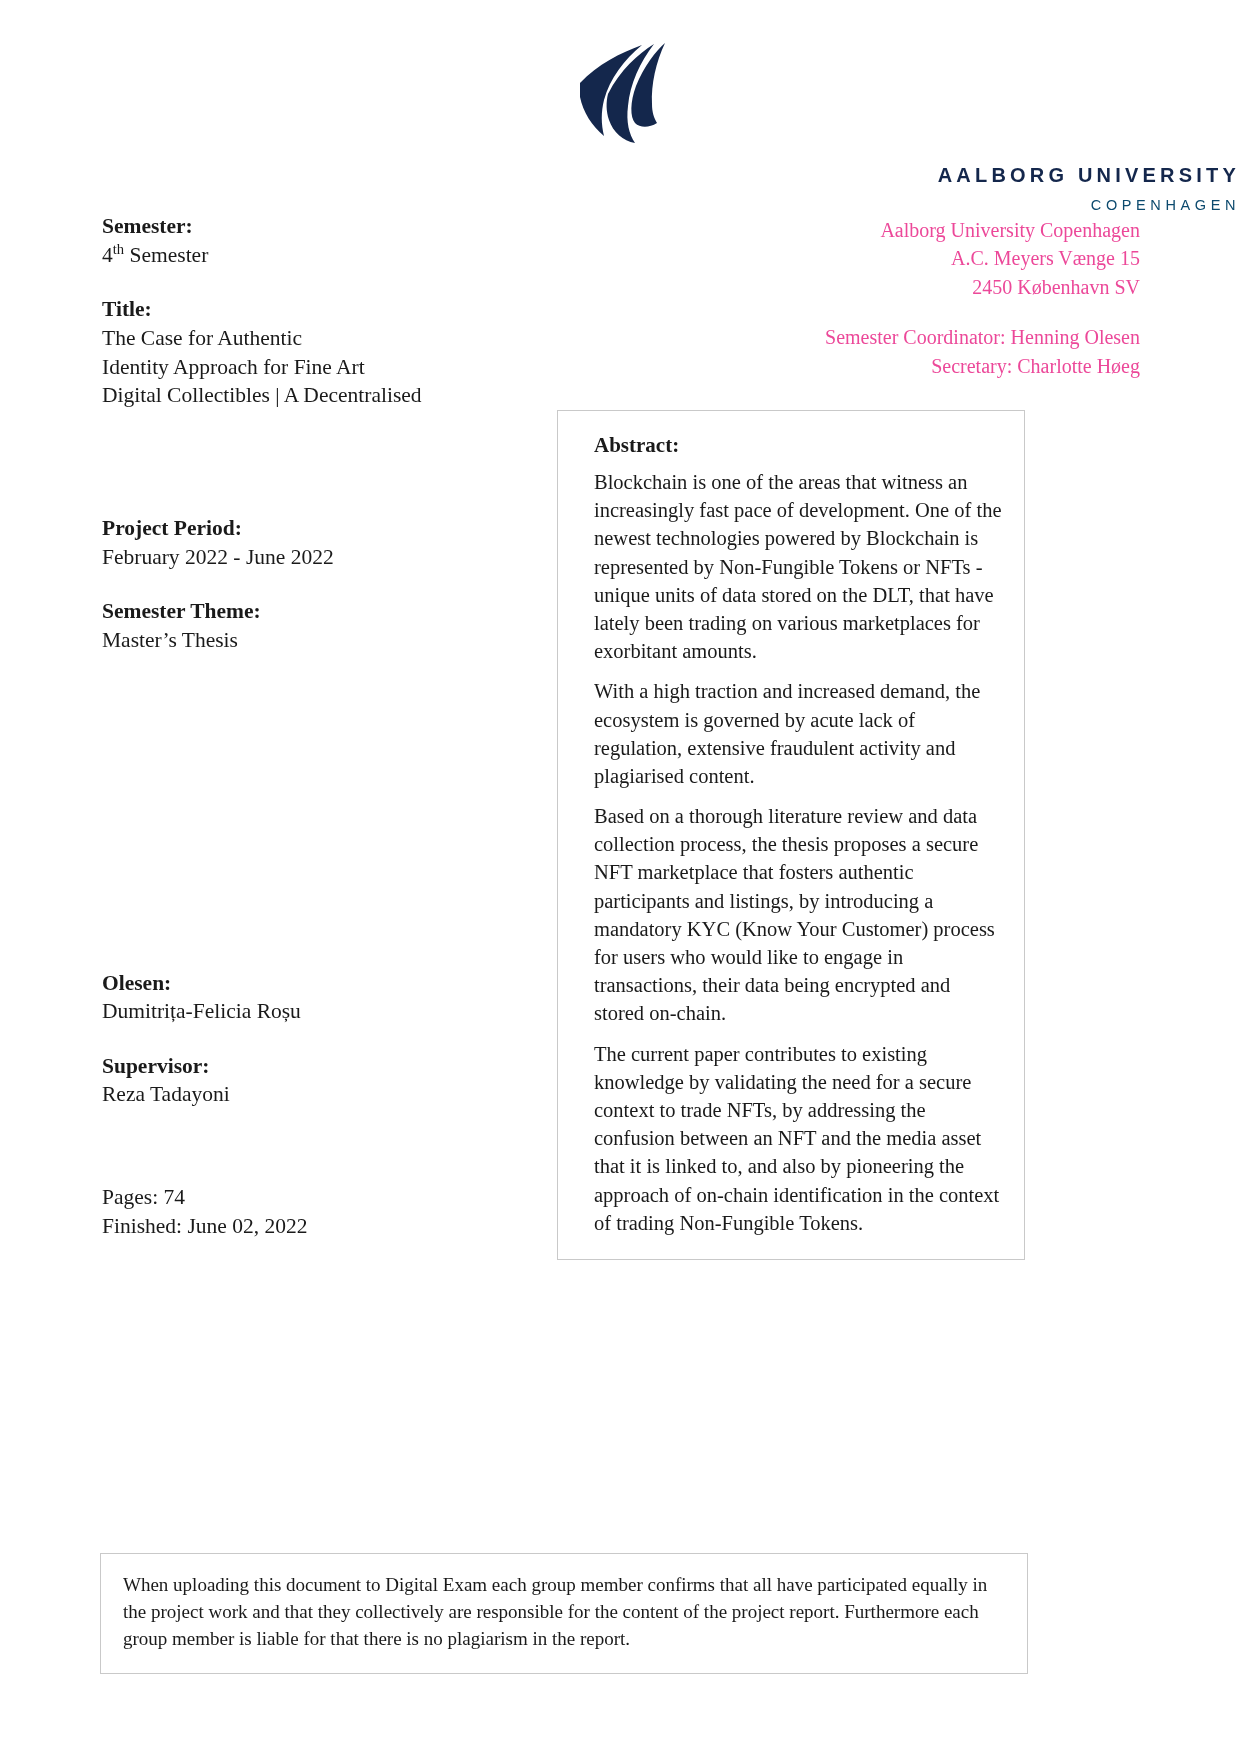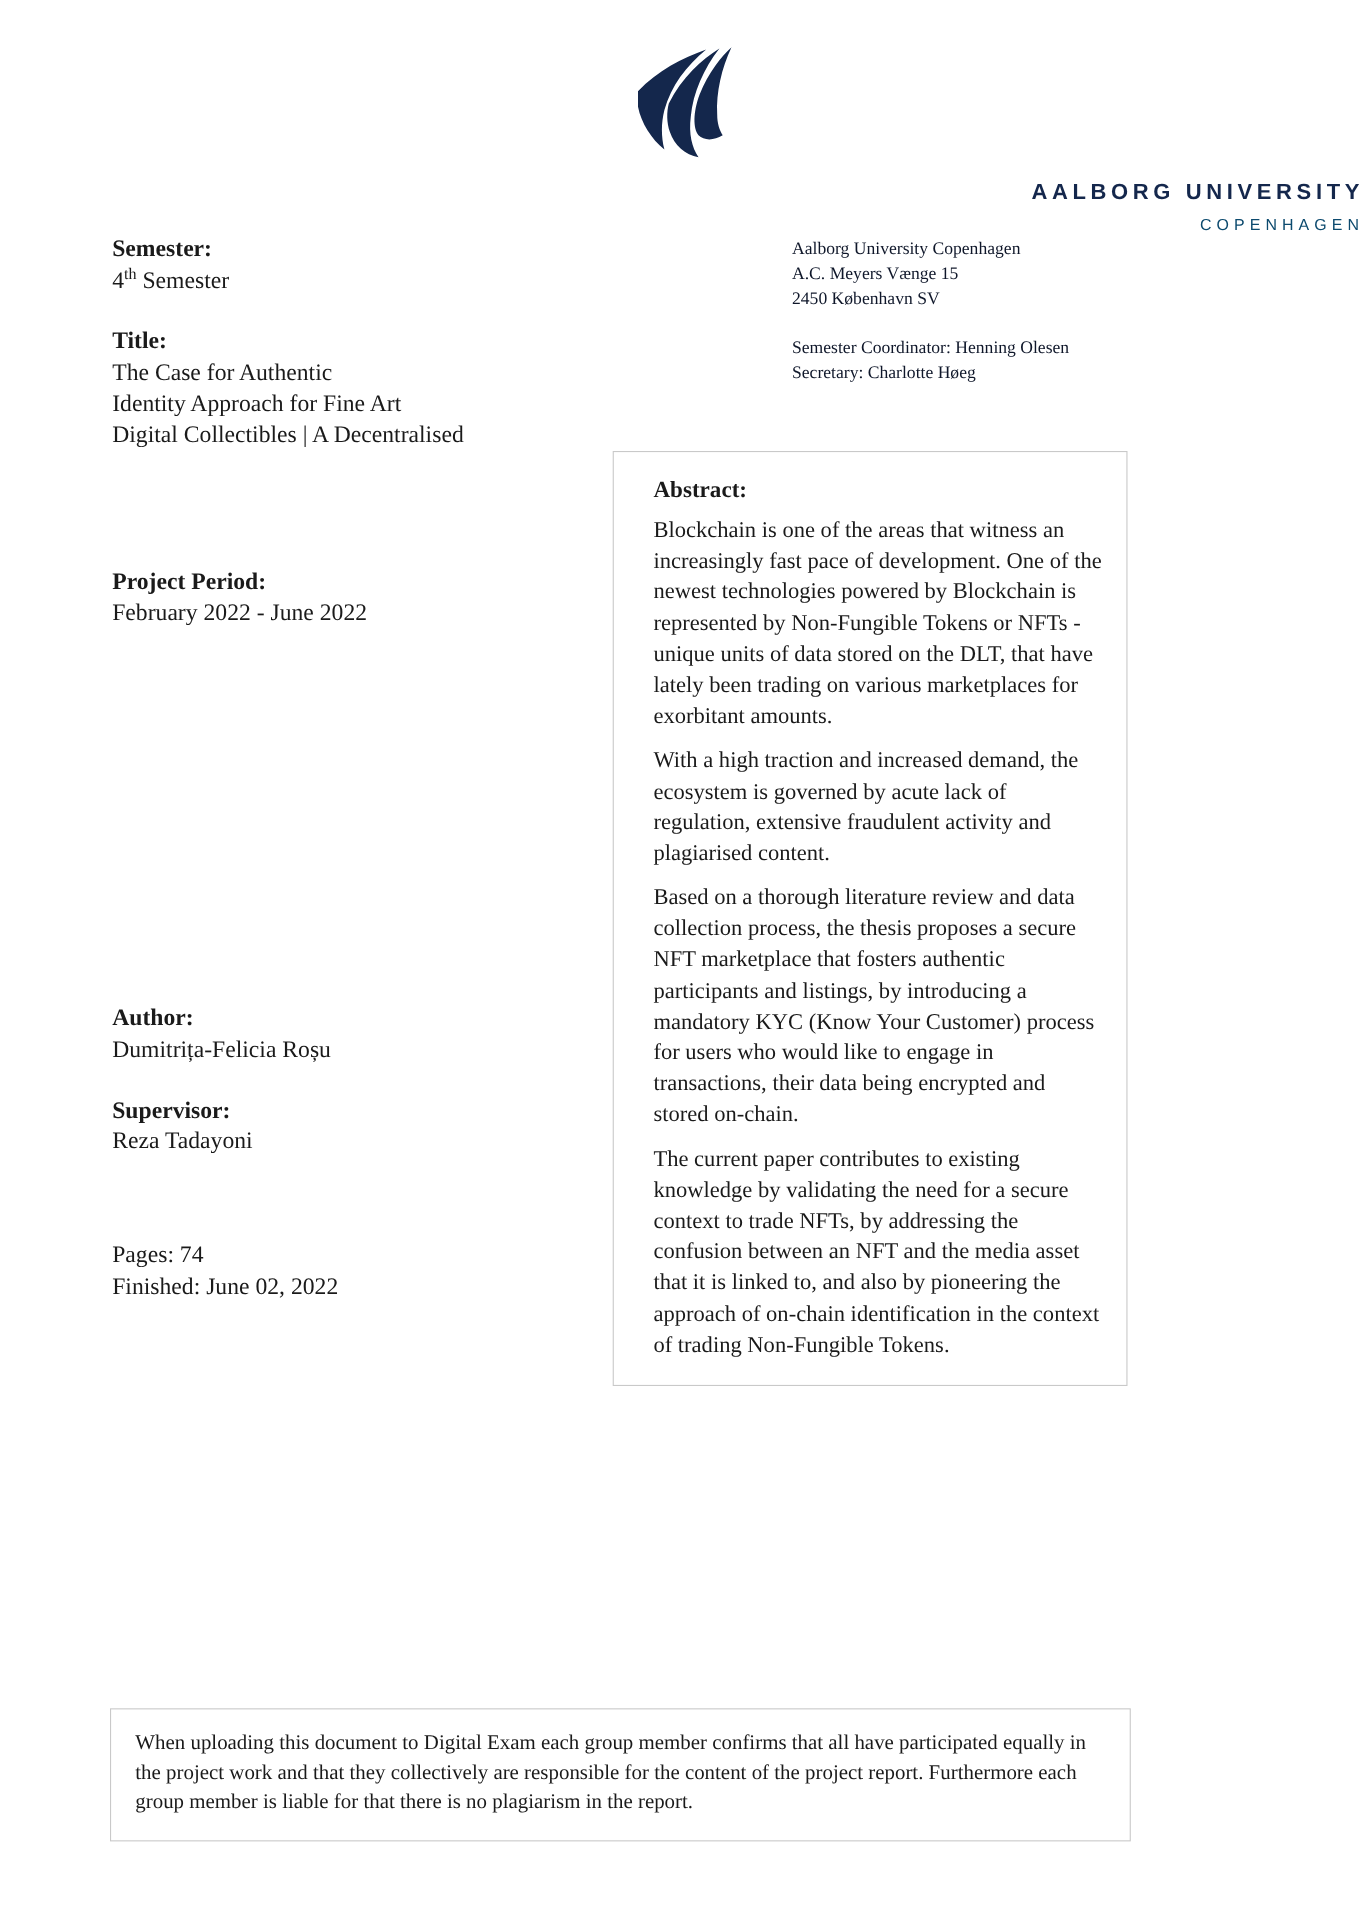--- a/index.html
+++ b/index.html
@@ -73,24 +73,24 @@
 
   .pages-line { font-size: 21.5px; line-height: 1.36; }
   .pages-line b { font-weight: normal; }
 
   
   .right-col {
     position: absolute;
     top: 216px;
     right: 100px;
     width: 420px;
-    text-align: left;
-    font-size: 16px;
+    text-align: right;
+    font-size: 20px;
     line-height: 1.42;
-    color: #0f172a;
+    color: #ec4899;
   }
   .addr-gap { height: 22px; }
 
   
   .abstract-box {
     position: absolute;
     top: 410px;
     left: 557px;
     width: 468px;
     box-sizing: border-box;
@@ -159,25 +159,29 @@
 
   <div class="gap-md"></div>
 
   <div class="meta-group">
     <div class="meta-label">Project Period:</div>
     <div class="meta-value">February 2022 - June 2022</div>
   </div>
 
   <div class="gap-sm"></div>
 
+  <div class="meta-group">
+    <div class="meta-label">Semester Theme:</div>
+    <div class="meta-value">Master’s Thesis</div>
+  </div>
 
   <div class="gap-lg"></div>
 
   <div class="meta-group">
-    <div class="meta-label">Author:</div>
+    <div class="meta-label">Olesen:</div>
     <div class="meta-value">Dumitrița-Felicia Roșu</div>
   </div>
 
   <div class="gap-sm"></div>
 
   <div class="meta-group">
     <div class="meta-label">Supervisor:</div>
     <div class="meta-value">Reza Tadayoni</div>
   </div>
 

